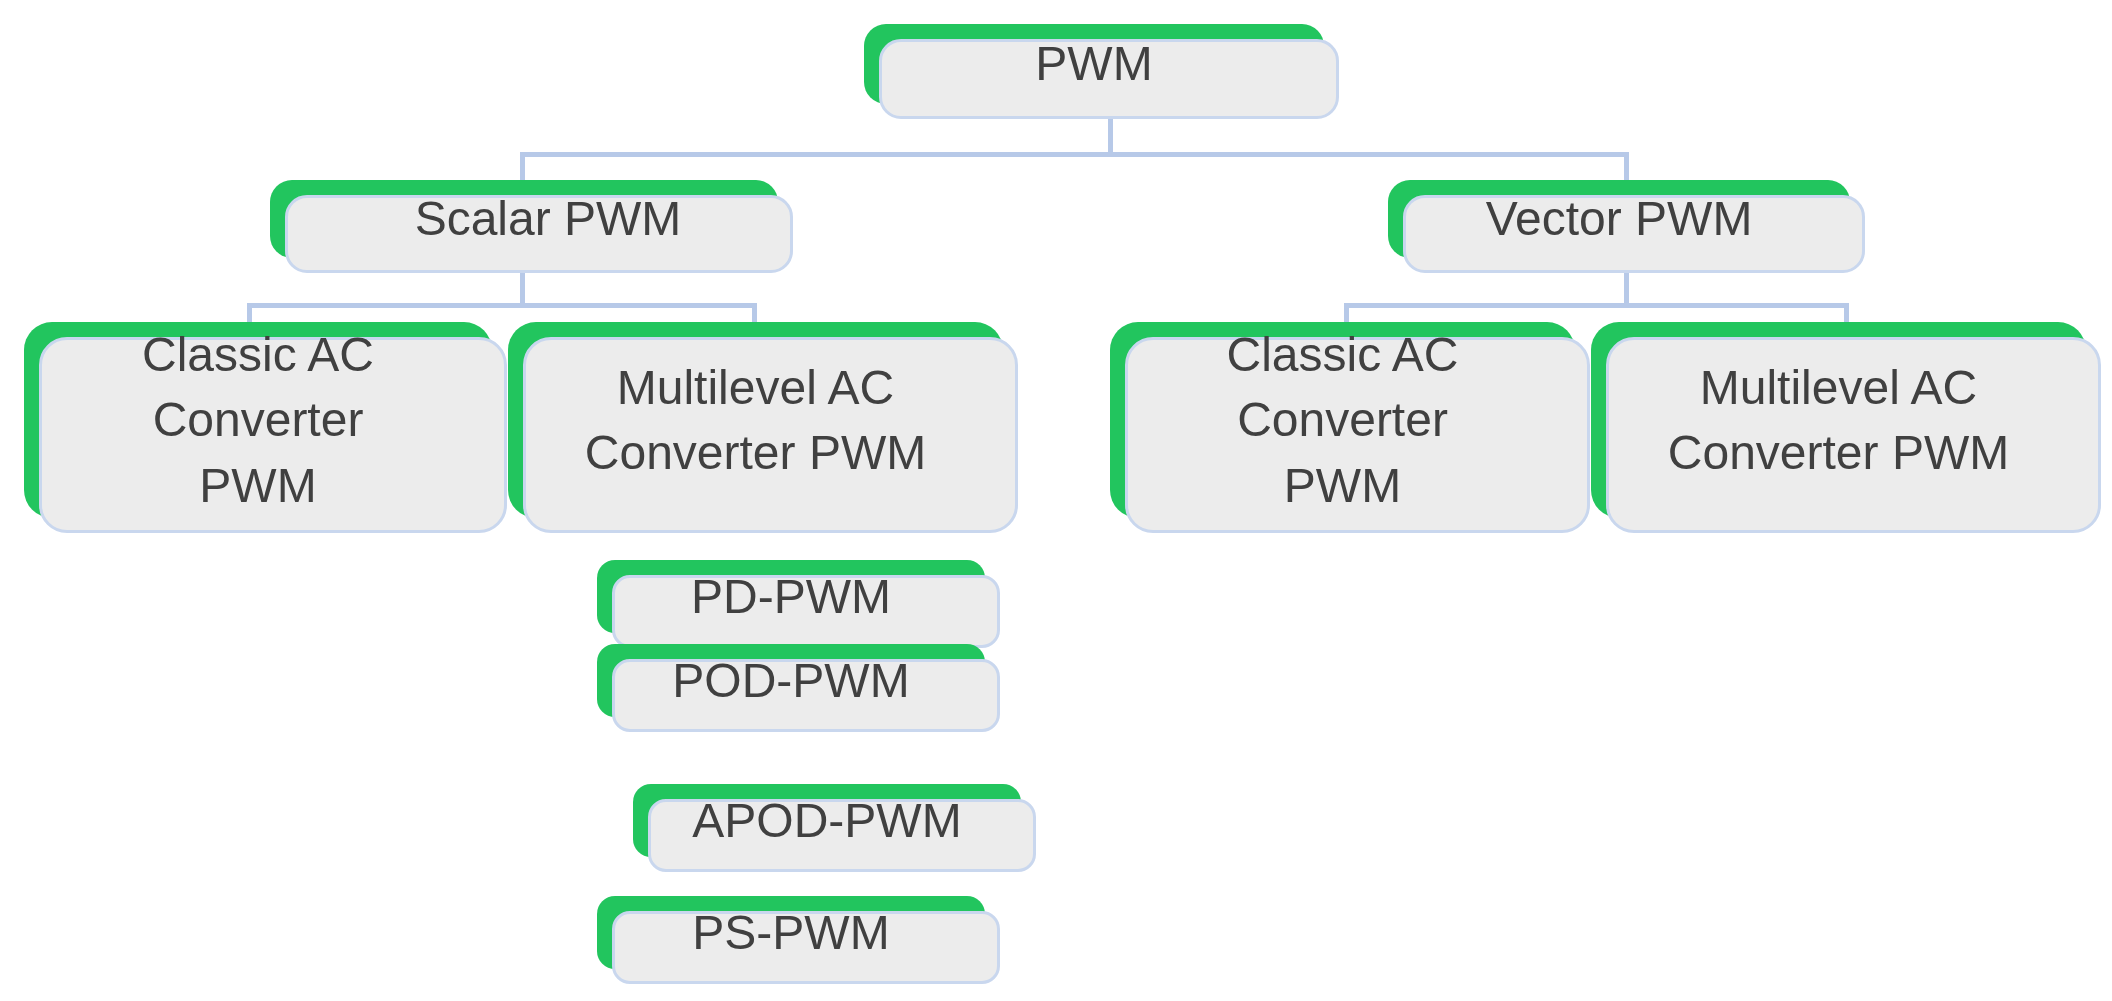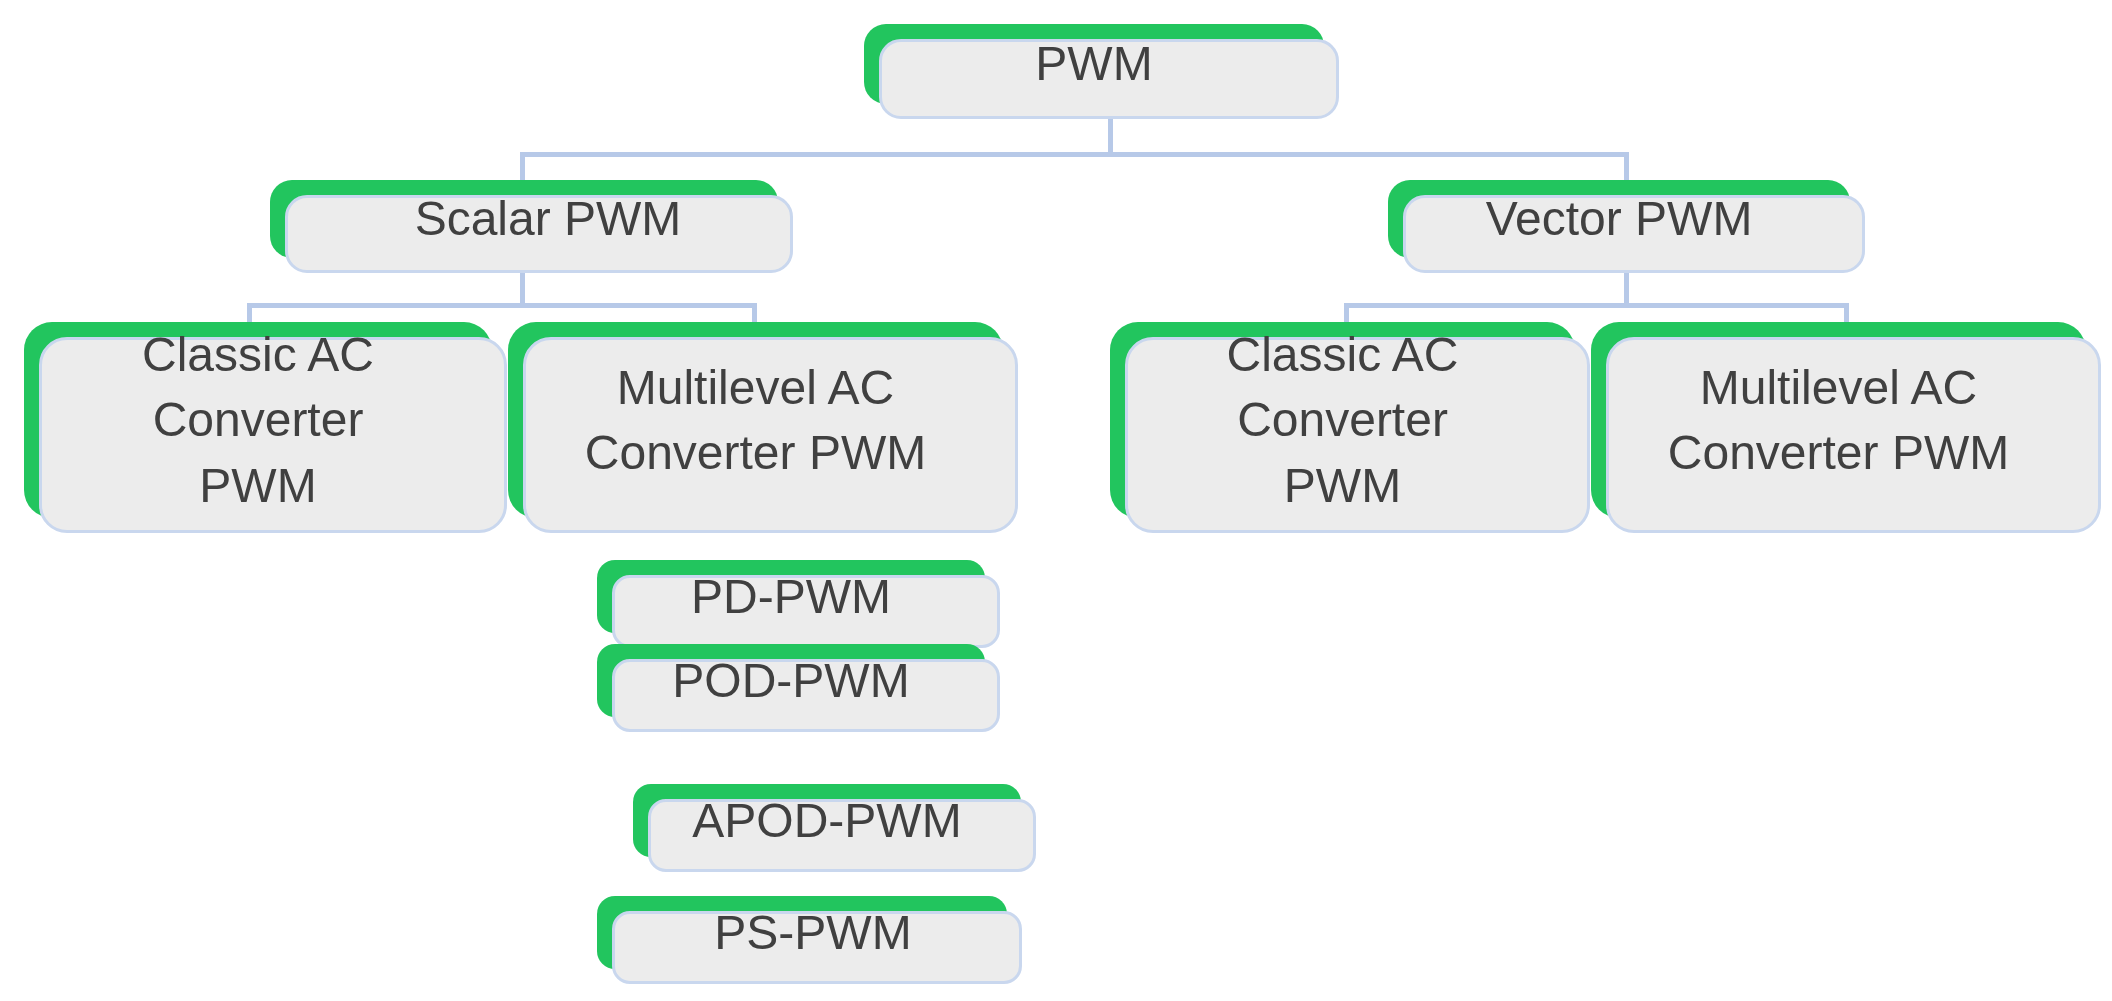--- a/index.html
+++ b/index.html
@@ -82,15 +82,15 @@
 
   <div class="node lvl3" style="left:1591px; top:322px; width:495px; height:196px;">Multilevel AC
 Converter PWM</div>
 
   <div class="node lvl4" style="left:597px;  top:560px; width:388px; height:73px;">PD-PWM</div>
 
   <div class="node lvl4" style="left:597px;  top:644px; width:388px; height:73px;">POD-PWM</div>
 
   <div class="node lvl4" style="left:597px;  top:784px; width:388px; height:73px;margin-left:36px;">APOD-PWM</div>
 
-  <div class="node lvl4" style="left:597px;  top:896px; width:388px; height:73px;padding-left:22px;">PS-PWM</div>
+  <div class="node lvl4" style="left:597px;  top:896px; width:388px; height:73px;">PS-PWM</div>
 
 </div>
 
 </body></html>

